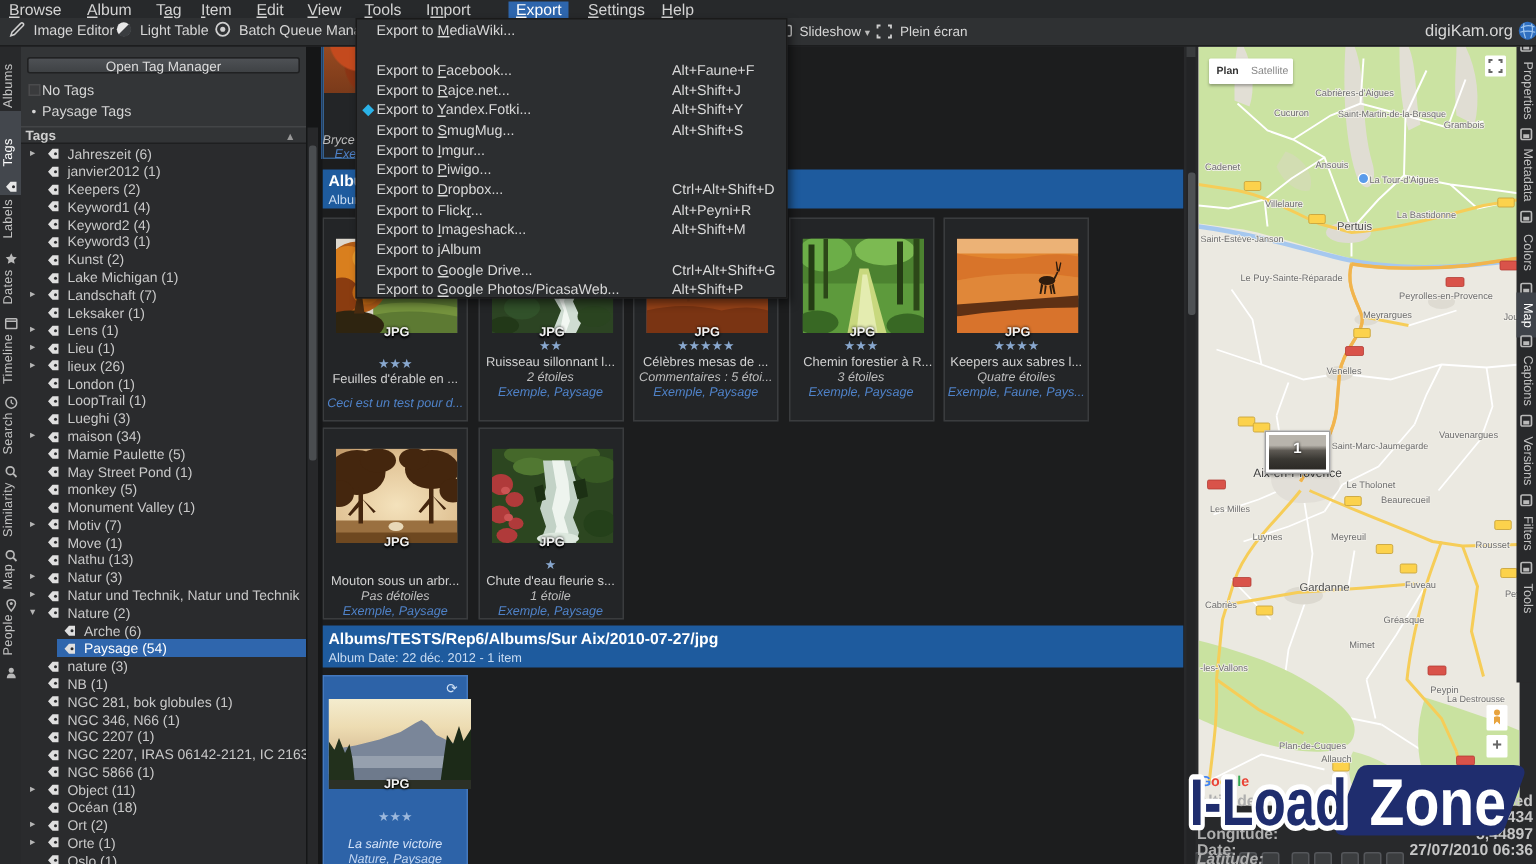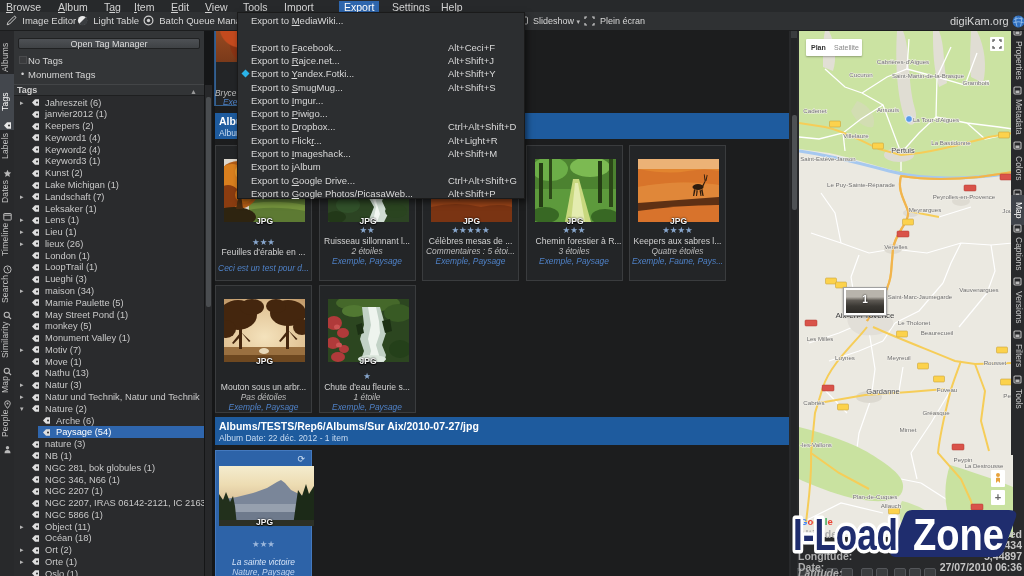--- a/index.html
+++ b/index.html
@@ -145,21 +145,21 @@
 <div style="position:absolute;left:2.5px;top:409px;"><svg width="9" height="9" viewBox="0 0 9 9">
           <circle cx="4.5" cy="2.8" r="1.7" fill="#b9b9b9"></circle>
           <path d="M1.5 8.2 Q1.5 5 4.5 5 Q7.5 5 7.5 8.2 Z" fill="#b9b9b9"></path>
         </svg></div>
 </div>
 <div id="lpanel" class="ab">
 <div style="position:absolute;left:4px;top:7px;width:182px;height:11px;background:linear-gradient(#4e5155,#3f4245);border:1px solid #202122;border-radius:2px;color:#dcdcdc;font-size:9px;line-height:10px;text-align:center;">Open Tag Manager</div>
 <div style="position:absolute;left:5px;top:25px;width:8px;height:8px;background:#3a3b3d;border:1px solid #4a4b4d;"></div>
 <div style="position:absolute;left:14px;top:24px;font-size:9.5px;color:#d5d5d5;">No Tags</div>
 <div style="position:absolute;left:7px;top:38px;font-size:9px;color:#d5d5d5;">•</div>
-<div style="position:absolute;left:14px;top:38px;font-size:9.5px;color:#d5d5d5;">Monument Tags</div>
+<div style="position:absolute;left:14px;top:38px;font-size:9.5px;color:#d5d5d5;">Paysage Tags</div>
 <div style="position:absolute;left:0px;top:53px;width:190px;height:12px;background:#323436;border-top:1px solid #434547;border-bottom:1px solid #1e1f20;color:#cecece;font-size:9px;font-weight:bold;line-height:11px;padding-left:3px;">Tags<span style="position:absolute;right:7px;top:1px;font-size:7px;color:#999;">▲</span></div>
 <div id="treewrap">
 <div class="trow" style="top:0.5px">
           <span class="ar" style="left:6px">▸</span>
           <span class="tico" style="left:17px"><svg width="9" height="9" viewBox="0 0 9 9">
               <path d="M1 4.5 L4 1.2 L8 1.2 L8 7.8 L4 7.8 Z" fill="#dfdfdf"></path>
               <circle cx="6" cy="4.5" r="1" fill="#2a2b2d"></circle>
             </svg></span>
           <span class="tx" style="left:31px">Jahreszeit (6)</span>
         </div>
@@ -861,21 +861,21 @@
           <rect x="2.5" y="4.5" width="4" height="2.5" fill="#b9b9b9"></rect>
         </svg></div>
 <div class="vtabR" style="top:350px;height:36px;">Tools</div>
 </div>
 <div id="popup" class="ab">
 <div class="pitem" style="top:1.0px">
         <span class="lab">Export to <u>M</u>ediaWiki...</span>
       </div>
 <div class="pitem" style="top:27.6px">
         <span class="lab">Export to <u>F</u>acebook...</span>
-        <span class="sc">Alt+Ceci+F</span>
+        <span class="sc">Alt+Faune+F</span>
       </div>
 <div class="pitem" style="top:40.9px">
         <span class="lab">Export to <u>R</u>ajce.net...</span>
         <span class="sc">Alt+Shift+J</span>
       </div>
 <div class="pitem" style="top:54.2px">
         <svg width="9" height="9" viewBox="0 0 9 9" style="position:absolute;left:3px;top:2px;">
           <path d="M4.5 0.5 L8.5 4.5 L4.5 8.5 L0.5 4.5 Z" fill="#2bb3e8"></path>
         </svg>
         <span class="lab">Export to <u>Y</u>andex.Fotki...</span>
@@ -890,21 +890,21 @@
       </div>
 <div class="pitem" style="top:94.1px">
         <span class="lab">Export to <u>P</u>iwigo...</span>
       </div>
 <div class="pitem" style="top:107.4px">
         <span class="lab">Export to <u>D</u>ropbox...</span>
         <span class="sc">Ctrl+Alt+Shift+D</span>
       </div>
 <div class="pitem" style="top:120.7px">
         <span class="lab">Export to Flick<u>r</u>...</span>
-        <span class="sc">Alt+Light+R</span>
+        <span class="sc">Alt+Peyni+R</span>
       </div>
 <div class="pitem" style="top:134.0px">
         <span class="lab">Export to <u>I</u>mageshack...</span>
         <span class="sc">Alt+Shift+M</span>
       </div>
 <div class="pitem" style="top:147.3px">
         <span class="lab">Export to <u>j</u>Album</span>
       </div>
 <div class="pitem" style="top:160.6px">
         <span class="lab">Export to <u>G</u>oogle Drive...</span>

